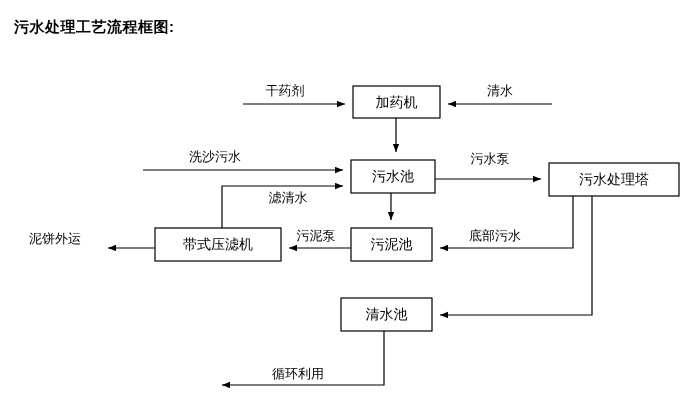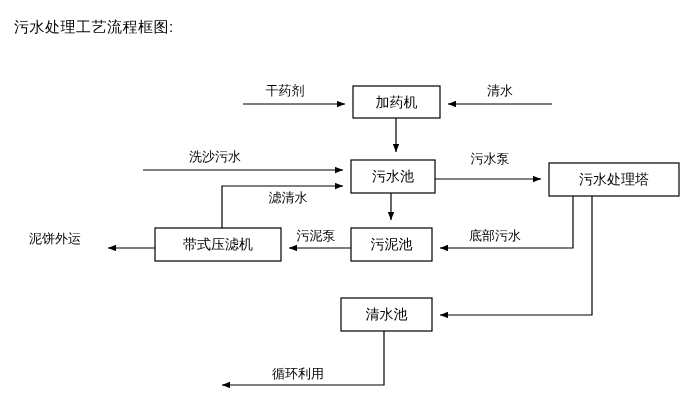--- a/index.html
+++ b/index.html
@@ -13,21 +13,21 @@
     position: relative;
     overflow: hidden;
     font-family: "Liberation Sans", "DejaVu Sans", sans-serif;
     color: #000000;
   }
   #page-title {
     position: absolute;
     left: 14px;
     top: 18px;
     font-size: 15px;
-    font-weight: normal;
+    font-weight: bold;
     letter-spacing: 0.5px;
     color: #000000;
     white-space: nowrap;
   }
   #diagram {
     position: absolute;
     left: 0;
     top: 0;
     width: 700px;
     height: 420px;

